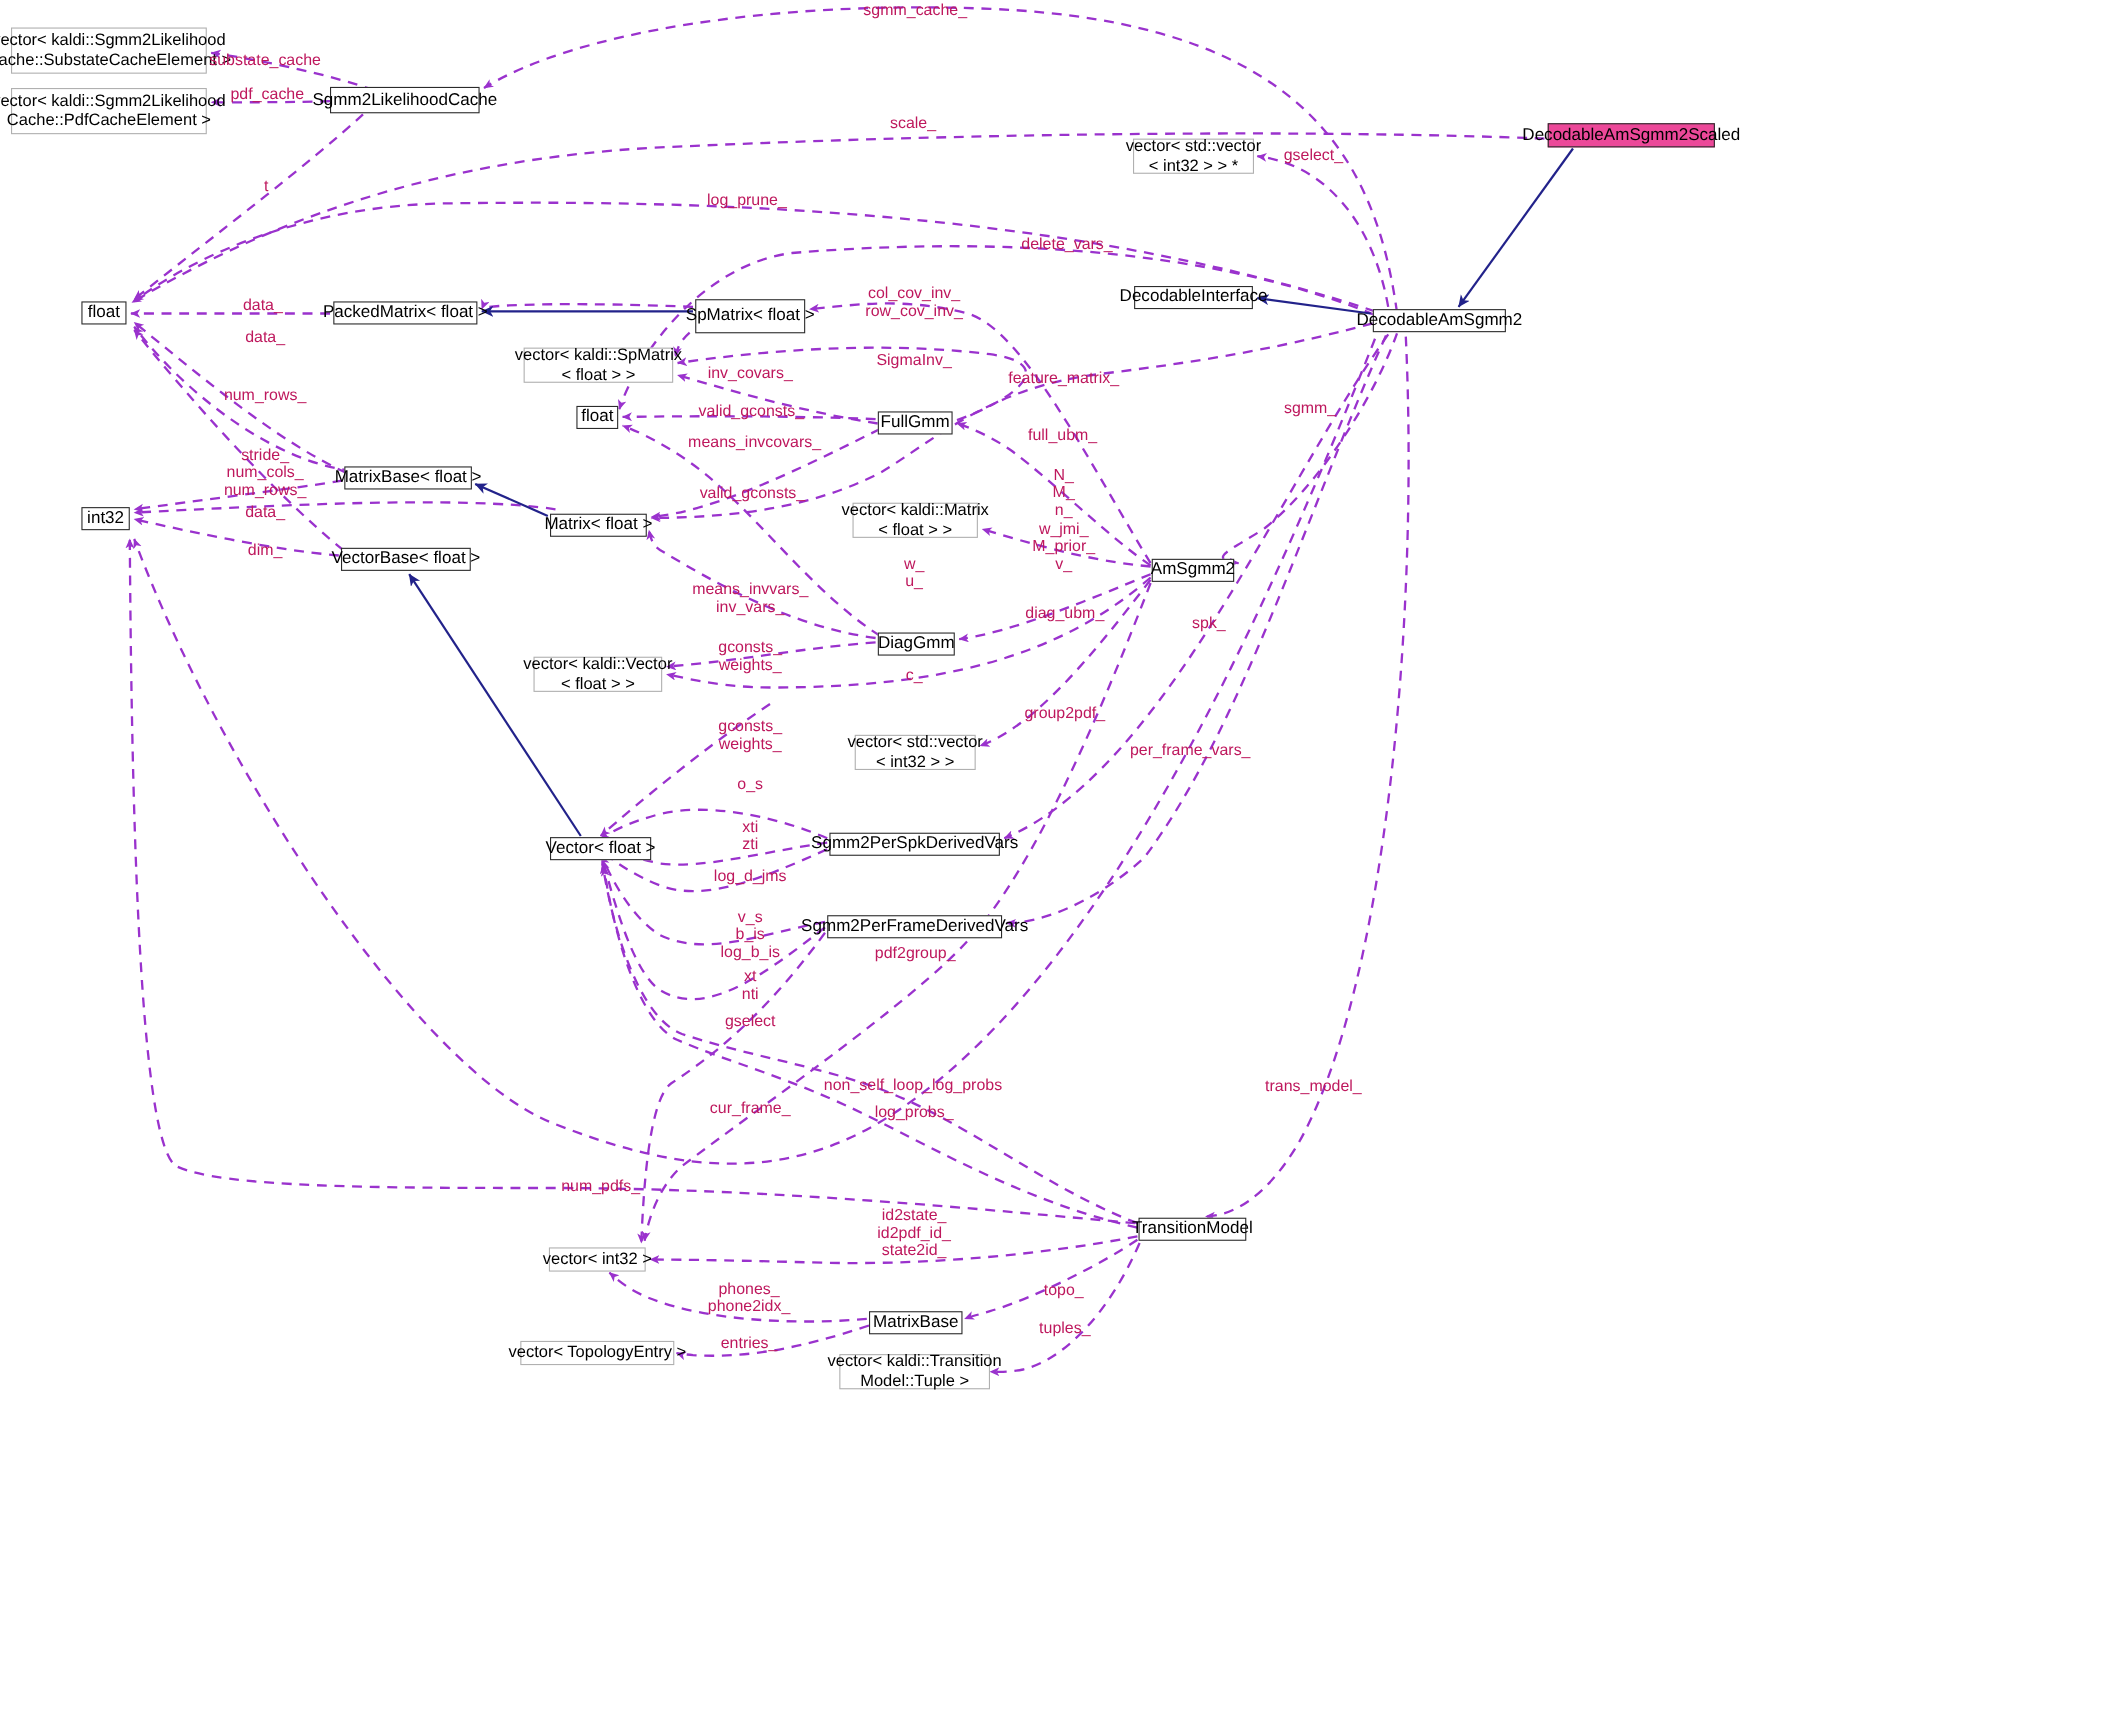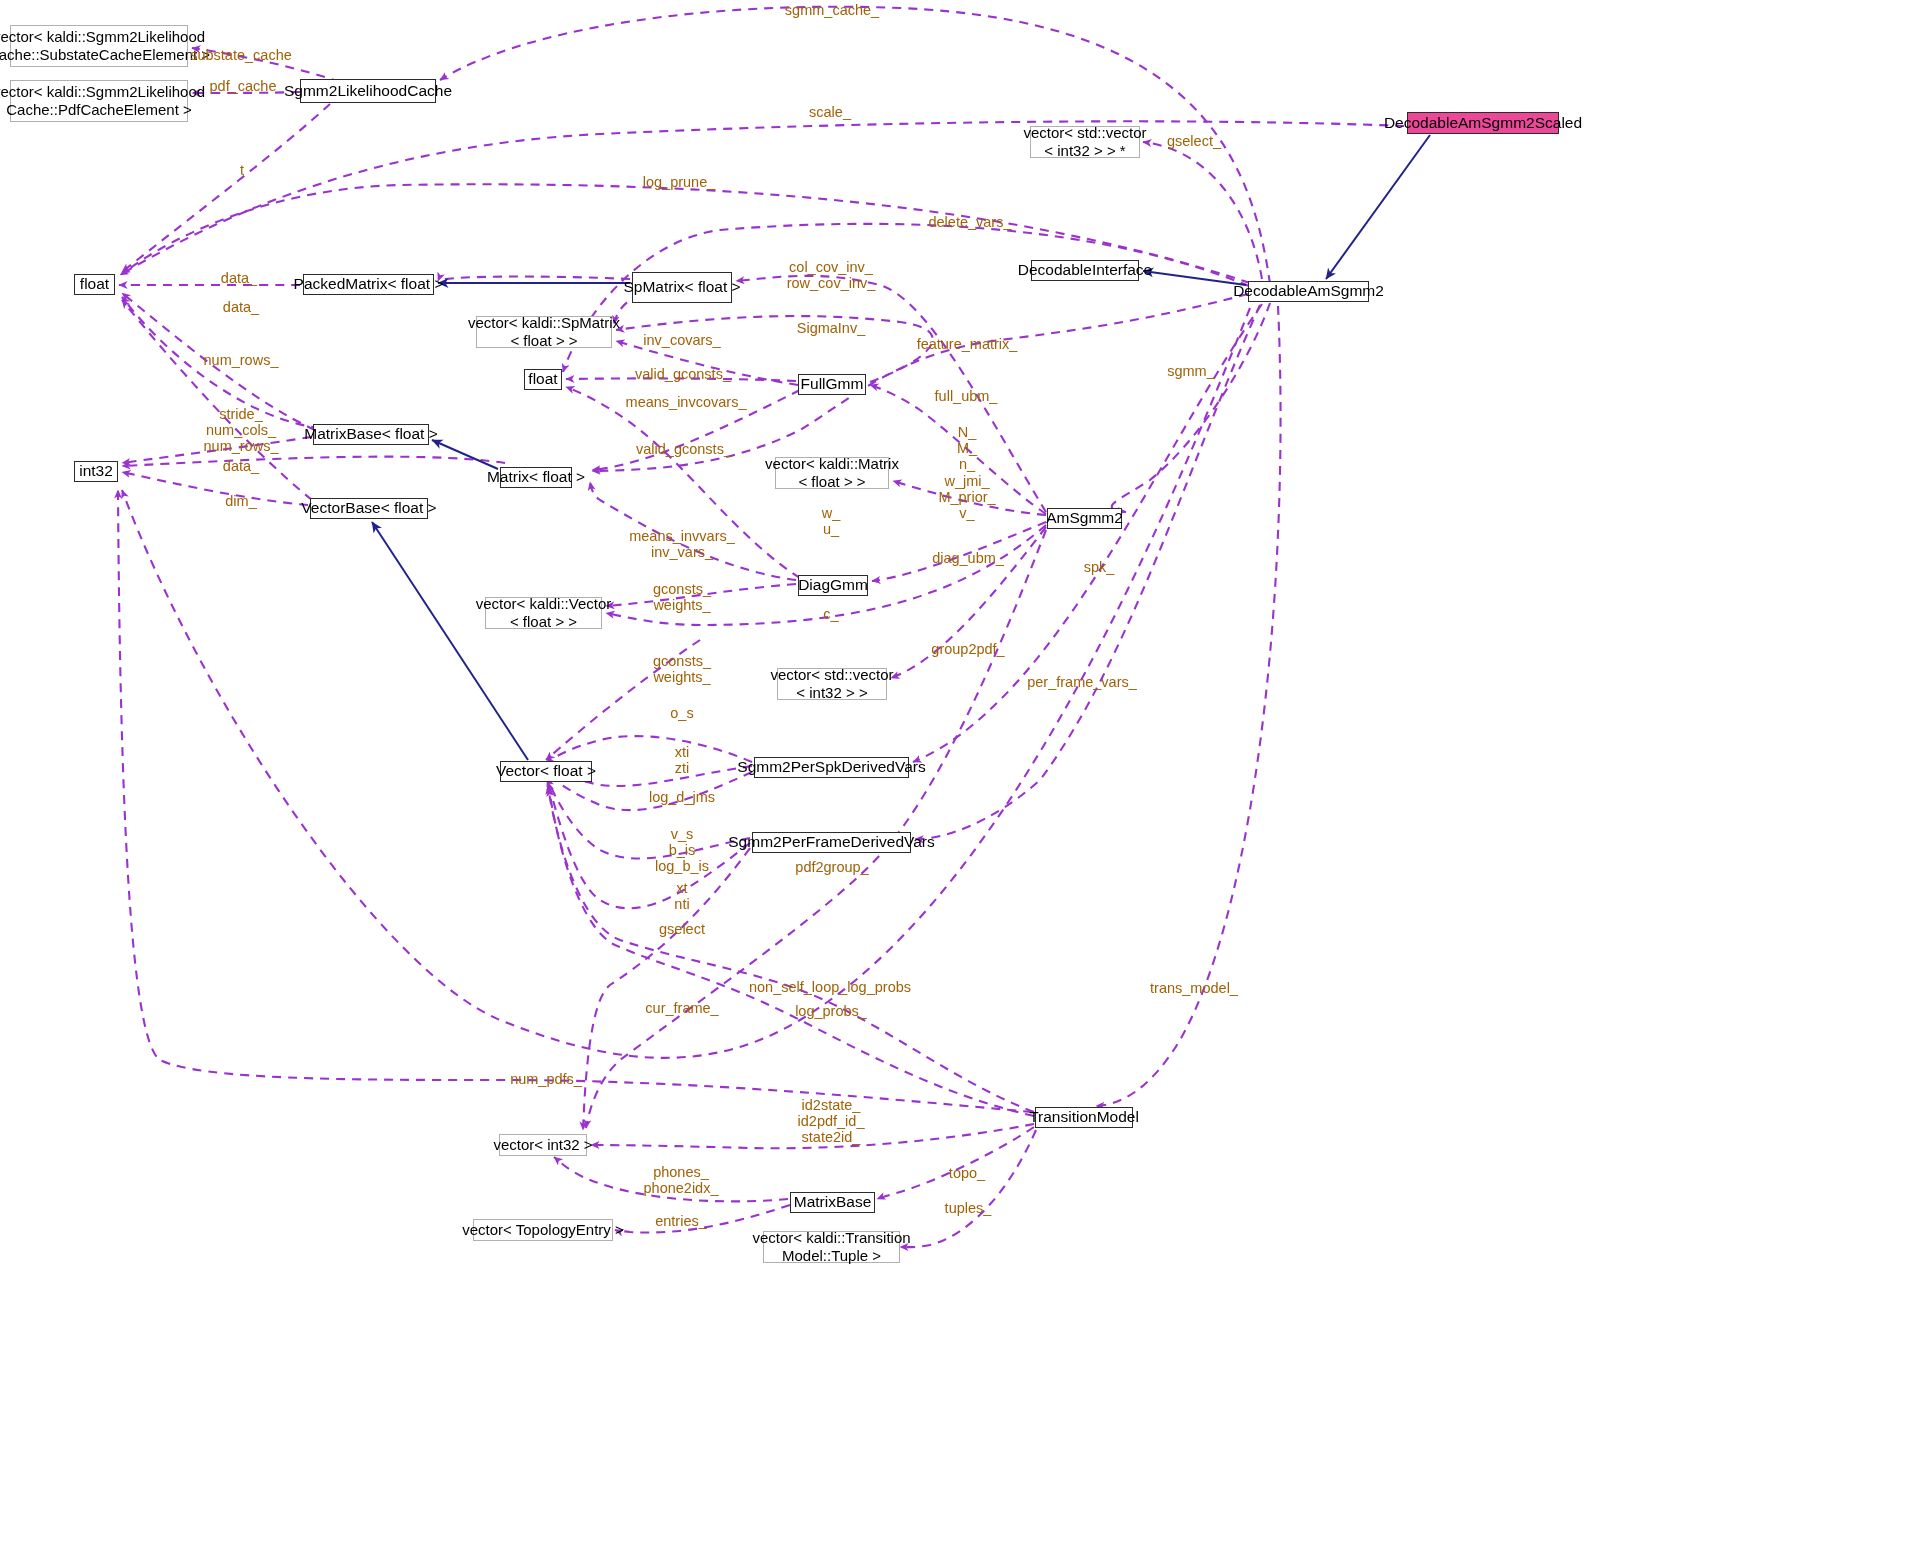--- a/index.html
+++ b/index.html
@@ -46,21 +46,21 @@
     border: 1.6px solid #2b2b2b;
   }
   
   .node.tpl {
     border: 1px solid #b0b0b0;
     font-size: 15px;
   }
   .edge-label {
     position: absolute;
     font-size: 14.5px;
-    color: #a16207;
+    color: #be185d;
     line-height: 1.12;
     white-space: pre;
     text-align: center;
     transform: translateX(-50%);
   }
 </style>
 </head>
 <body>
 
 <div id="diagram">
@@ -223,21 +223,21 @@
 &lt; float &gt; &gt;</div>
 
   <div class="node cls" style="left:524px;top:369px;width:38px;height:21px;">float</div>
 
   <div class="node cls" style="left:798px;top:374px;width:68px;height:21px;">FullGmm</div>
 
   <div class="node cls" style="left:74px;top:461px;width:44px;height:21px;">int32</div>
 
   <div class="node cls" style="left:313px;top:424px;width:116px;height:21px;">MatrixBase&lt; float &gt;</div>
 
-  <div class="node cls" style="left:500px;top:467px;width:72px;height:21px;">Matrix&lt; float &gt;</div>
+  <div class="node cls" style="left:500px;top:467px;width:88px;height:21px;">Matrix&lt; float &gt;</div>
 
   <div class="node cls" style="left:310px;top:498px;width:118px;height:21px;">VectorBase&lt; float &gt;</div>
 
   <div class="node tpl" style="left:775px;top:457px;width:114px;height:32px;">vector&lt; kaldi::Matrix
 &lt; float &gt; &gt;</div>
 
   <div class="node cls" style="left:1047px;top:508px;width:75px;height:21px;">AmSgmm2</div>
 
   <div class="node cls" style="left:798px;top:575px;width:70px;height:21px;">DiagGmm</div>
 

